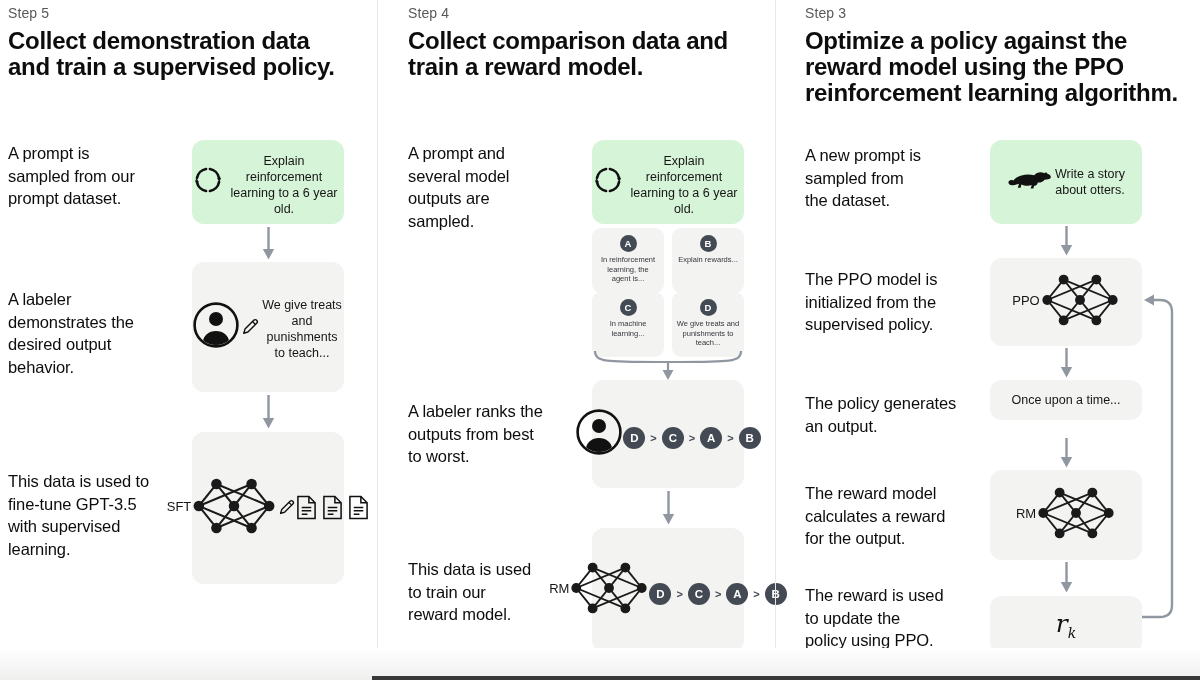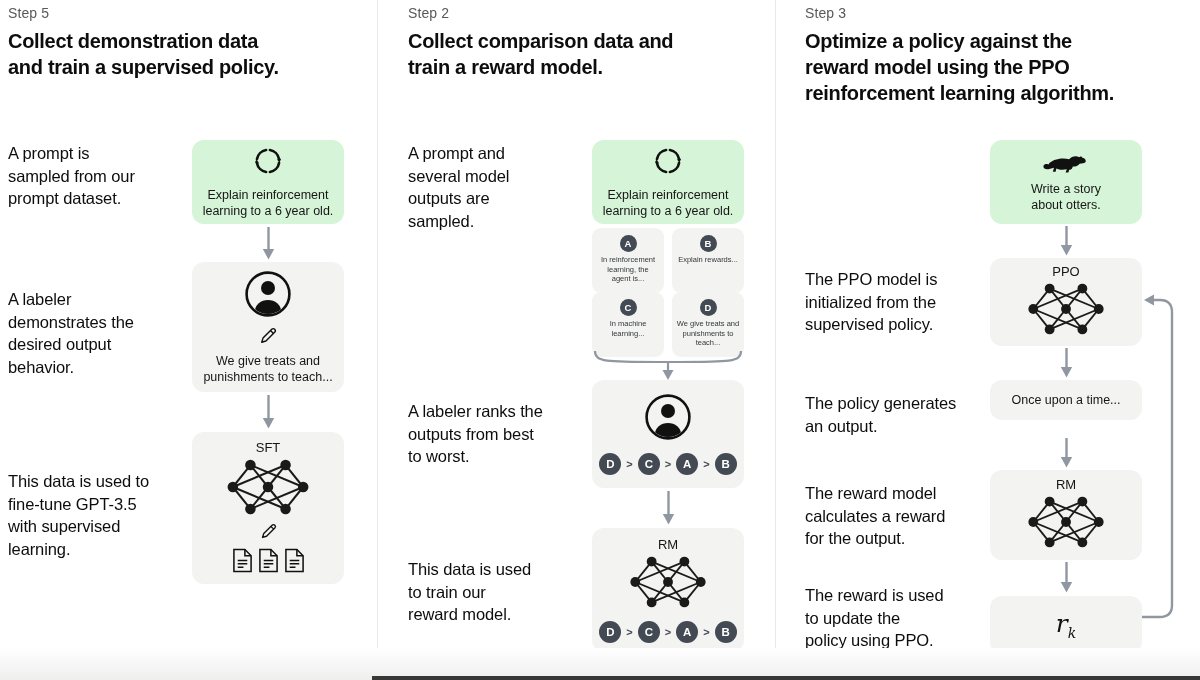--- a/index.html
+++ b/index.html
@@ -5,26 +5,26 @@
   html,body{margin:0;padding:0;background:#fff;}
   .canvas{position:relative;width:1200px;height:680px;background:#fff;overflow:hidden;
           font-family:"Liberation Sans","DejaVu Sans",sans-serif;color:#0d0d0d;}
   .col{position:absolute;top:0;height:680px;}
   .divider{position:absolute;top:0;width:1px;height:656px;background:#e8e8e7;}
   .bottom-strip{position:absolute;left:0;top:648px;width:1200px;height:32px;
                 background:linear-gradient(#ffffff,#efefee);}
   .bottom-bar{position:absolute;left:372px;top:676px;width:828px;height:4px;background:#383838;}
 
   .step-label{position:absolute;font-size:14px;color:#595959;letter-spacing:.1px;}
-  .step-title{position:absolute;font-size:20px;line-height:26px;font-weight:700;
+  .step-title{position:absolute;font-size:24px;line-height:26px;font-weight:700;
               letter-spacing:-0.3px;white-space:pre-line;}
   .body-text{position:absolute;font-size:16.5px;line-height:22.5px;letter-spacing:-0.1px;
              white-space:pre-line;}
 
-  .node{position:absolute;border-radius:12px;display:flex;flex-direction:column;
+  .node{position:absolute;border-radius:12px;display:flex;
         align-items:center;justify-content:center;text-align:center;}
   .node.green{background:#d6f4d7;}
   .node.gray{background:#f3f3f1;}
   .caption{font-size:12.5px;line-height:16px;color:#161616;white-space:pre-line;margin-top:6px;}
   .model-label{font-size:13px;color:#161616;margin-bottom:3px;}
 
   .arrow{position:absolute;}
 
   .out-box{position:absolute;background:#f3f3f1;border-radius:9px;display:flex;
            flex-direction:column;align-items:center;padding-top:7px;gap:3px;}
@@ -163,21 +163,21 @@
               <path d="M13.5,1.5 V8 H20"></path>
               <path d="M6,13 H16 M6,16.5 H16 M6,20 H12"></path>
             </svg></span>
       </div>
     </div>
   </div>
 
   <div class="divider" style="left:377px"></div>
 
   <div class="col" style="left:395px;width:380px">
-    <div class="step-label" style="left:13px;top:5px">Step 2</div>
+    <div class="step-label" style="left:13px;top:5px">Step 4</div>
     <div class="step-title" style="left:13px;top:28px;width:350px">Collect comparison data and
 train a reward model.</div>
 
     <div class="body-text" style="left:13px;top:142px;width:150px">A prompt and
 several model
 outputs are
 sampled.</div>
     <div class="body-text" style="left:13px;top:400px;width:165px">A labeler ranks the
 outputs from best
 to worst.</div>
@@ -301,20 +301,23 @@
   </div>
 
   <div class="divider" style="left:775px"></div>
 
   <div class="col" style="left:790px;width:410px">
     <div class="step-label" style="left:15px;top:5px">Step 3</div>
     <div class="step-title" style="left:15px;top:28px;width:380px">Optimize a policy against the
 reward model using the PPO
 reinforcement learning algorithm.</div>
 
+    <div class="body-text" style="left:15px;top:144px;width:160px">A new prompt is
+sampled from
+the dataset.</div>
     <div class="body-text" style="left:15px;top:268px;width:180px">The PPO model is
 initialized from the
 supervised policy.</div>
     <div class="body-text" style="left:15px;top:392px;width:185px">The policy generates
 an output.</div>
     <div class="body-text" style="left:15px;top:482px;width:180px">The reward model
 calculates a reward
 for the output.</div>
     <div class="body-text" style="left:15px;top:584px;width:175px">The reward is used
 to update the

